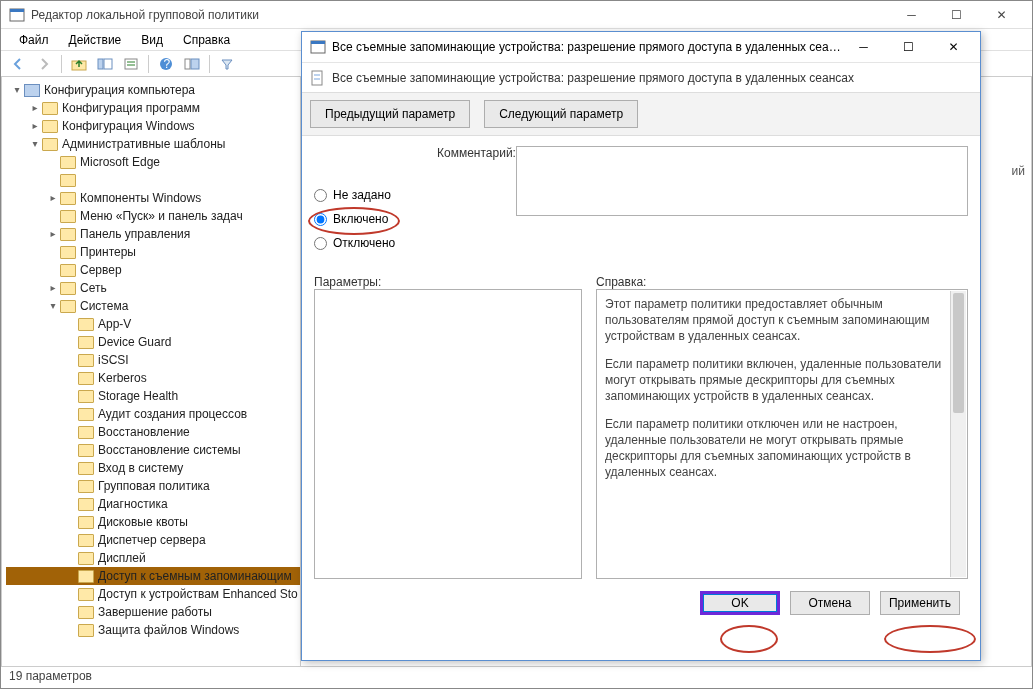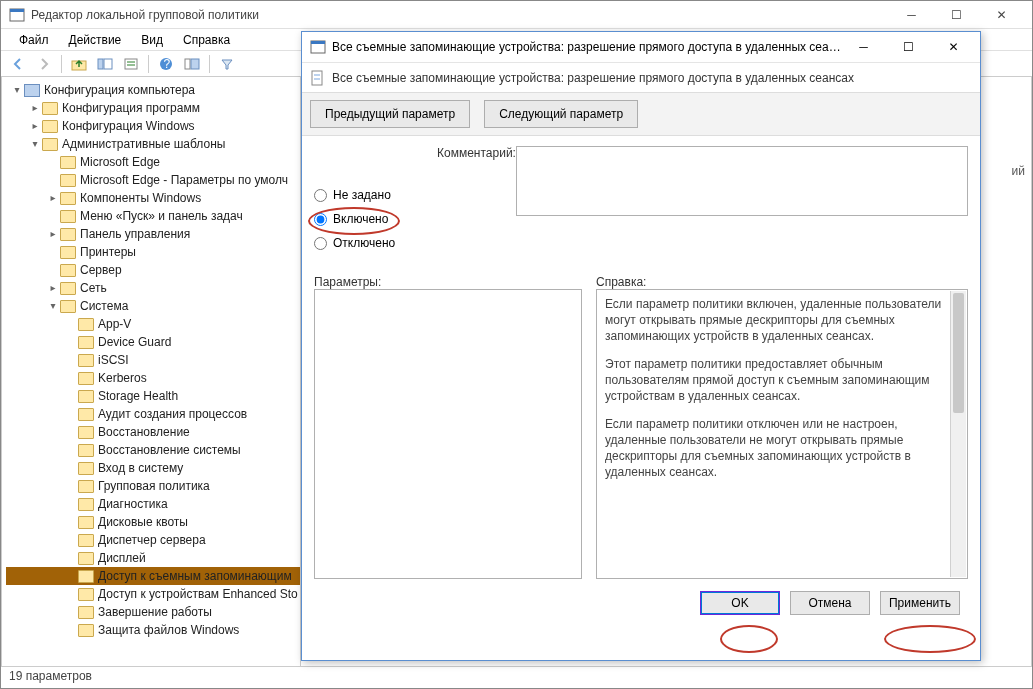--- a/index.html
+++ b/index.html
@@ -70,21 +70,21 @@
   .col-params{ width:268px; }
   .col-help{ flex:1; }
   .bigbox{ border:1px solid #b0b0b0; background:#fff; height:290px; padding:6px 8px; overflow:auto; color:#444; line-height:16px;}
   .bigbox p{ margin:0 0 12px 0; }
   .col-help .bigbox{ position:relative; }
   .vscroll{ position:absolute; right:1px; top:1px; bottom:1px; width:16px; background:#f0f0f0; border-left:1px solid #d0d0d0;}
   .vscroll .thumb{ position:absolute; left:2px; right:2px; top:2px; height:120px; background:#c8c8c8; border-radius:2px;}
 
   .btnrow{ display:flex; justify-content:flex-end; gap:10px; margin-top:12px; padding-right:8px;}
   .dlgbtn{ width:80px; height:24px; border:1px solid #adadad; background:#e9e9e9; display:flex; align-items:center; justify-content:center;}
-  .dlgbtn.def{ border:1px solid #6d28d9; box-shadow:inset 0 0 0 1px #0078d7;}
+  .dlgbtn.def{ border:3px solid #6d28d9; box-shadow:inset 0 0 0 1px #0078d7;}
 
   svg{ display:block; }
 </style>
 </head>
 <body>
 
 <div id="app">
 
   <div class="titlebar">
     <span class="app-icon">
@@ -189,21 +189,20 @@
           <div class="row">
             <span class="indent" style="width: 40px;"></span>
             <span class="tw"></span>
             <span class="fld"></span>
             <span class="label">Microsoft Edge</span>
           </div>
           <div class="row">
             <span class="indent" style="width: 40px;"></span>
             <span class="tw"></span>
             <span class="fld"></span>
-            <span class="label">Microsoft Edge - Параметры по умолч</span>
           </div>
           <div class="row">
             <span class="indent" style="width: 40px;"></span>
             <span class="tw">▸</span>
             <span class="fld"></span>
             <span class="label">Компоненты Windows</span>
           </div>
           <div class="row">
             <span class="indent" style="width: 40px;"></span>
             <span class="tw"></span>
@@ -412,22 +411,22 @@
       </div>
 
       <div class="row2">
         <div class="col-params">
           <span class="lab">Параметры:</span>
           <div class="bigbox"></div>
         </div>
         <div class="col-help">
           <span class="lab">Справка:</span>
           <div class="bigbox" id="helpbox">
-            <p>Если параметр политики включен, удаленные пользователи могут открывать прямые дескрипторы для съемных запоминающих устройств в удаленных сеансах.</p>
-              <p>Этот параметр политики предоставляет обычным пользователям прямой доступ к съемным запоминающим устройствам в удаленных сеансах.</p>
+            <p>Этот параметр политики предоставляет обычным пользователям прямой доступ к съемным запоминающим устройствам в удаленных сеансах.</p>
+              <p>Если параметр политики включен, удаленные пользователи могут открывать прямые дескрипторы для съемных запоминающих устройств в удаленных сеансах.</p>
               <p>Если параметр политики отключен или не настроен, удаленные пользователи не могут открывать прямые дескрипторы для съемных запоминающих устройств в удаленных сеансах.</p>
               <div class="vscroll">
                 <div class="thumb"></div>
               </div>
           </div>
         </div>
       </div>
 
       <div class="btnrow">
         <div class="dlgbtn def">OK</div>

